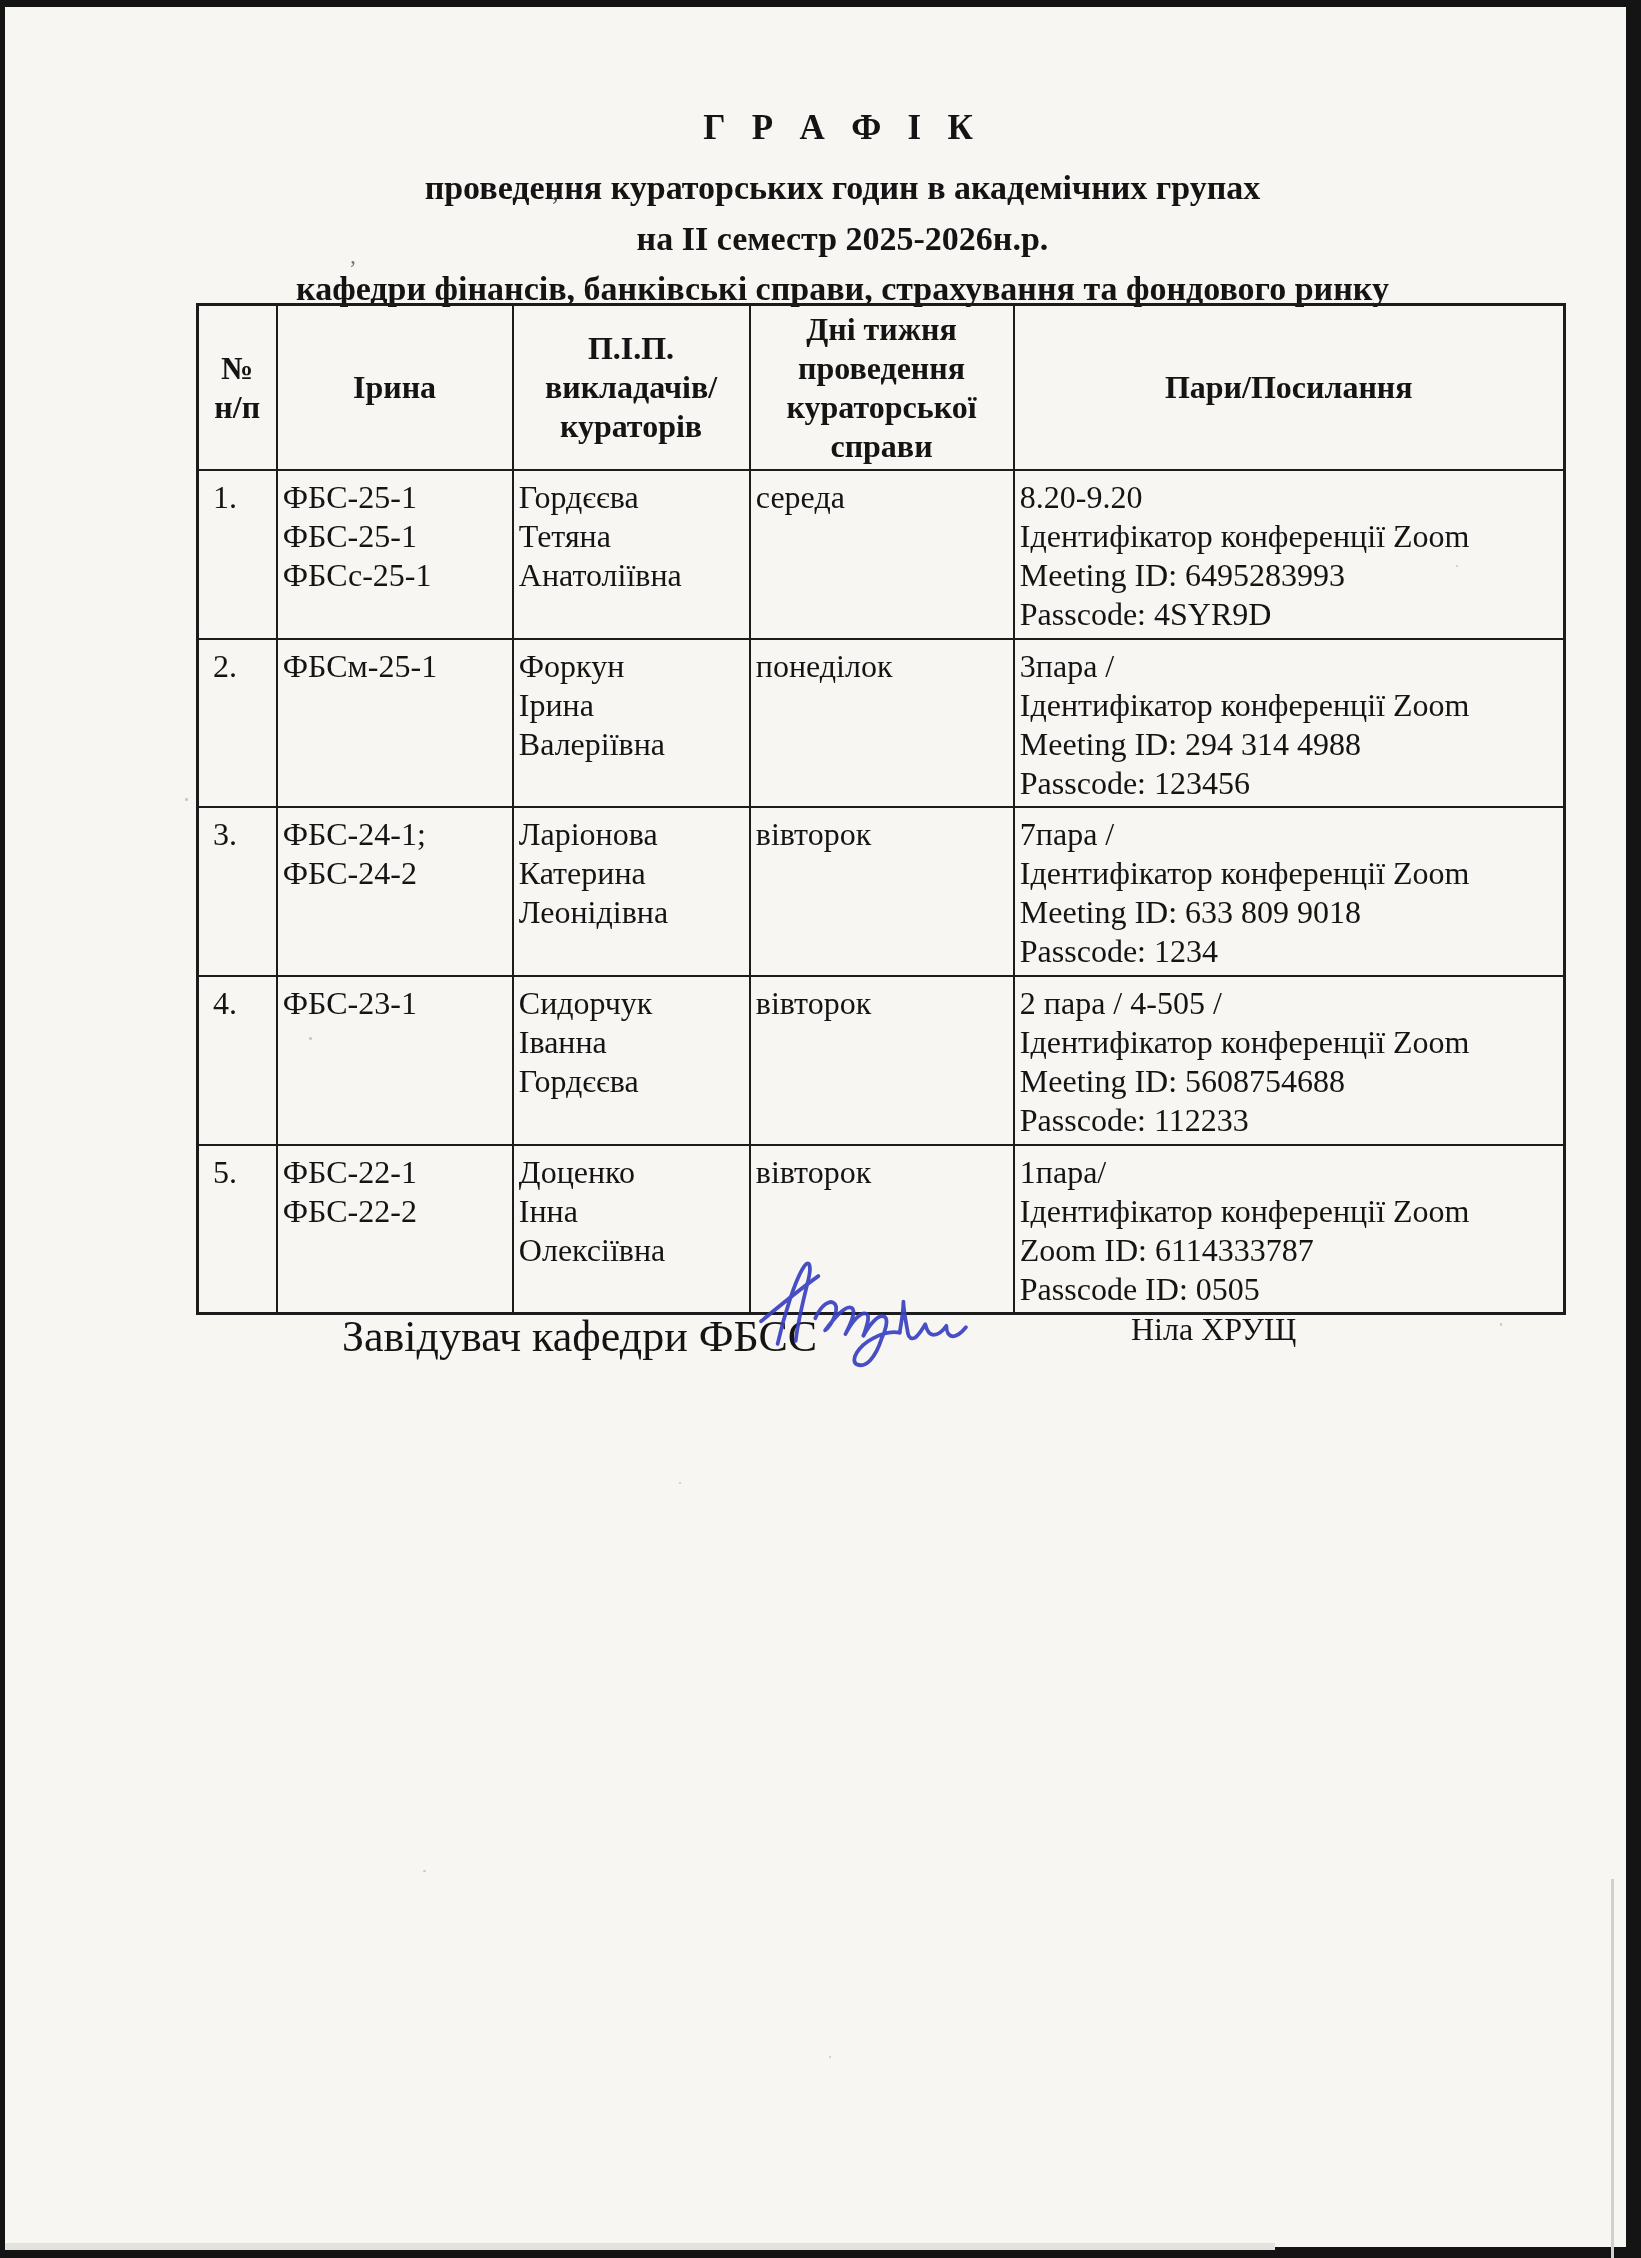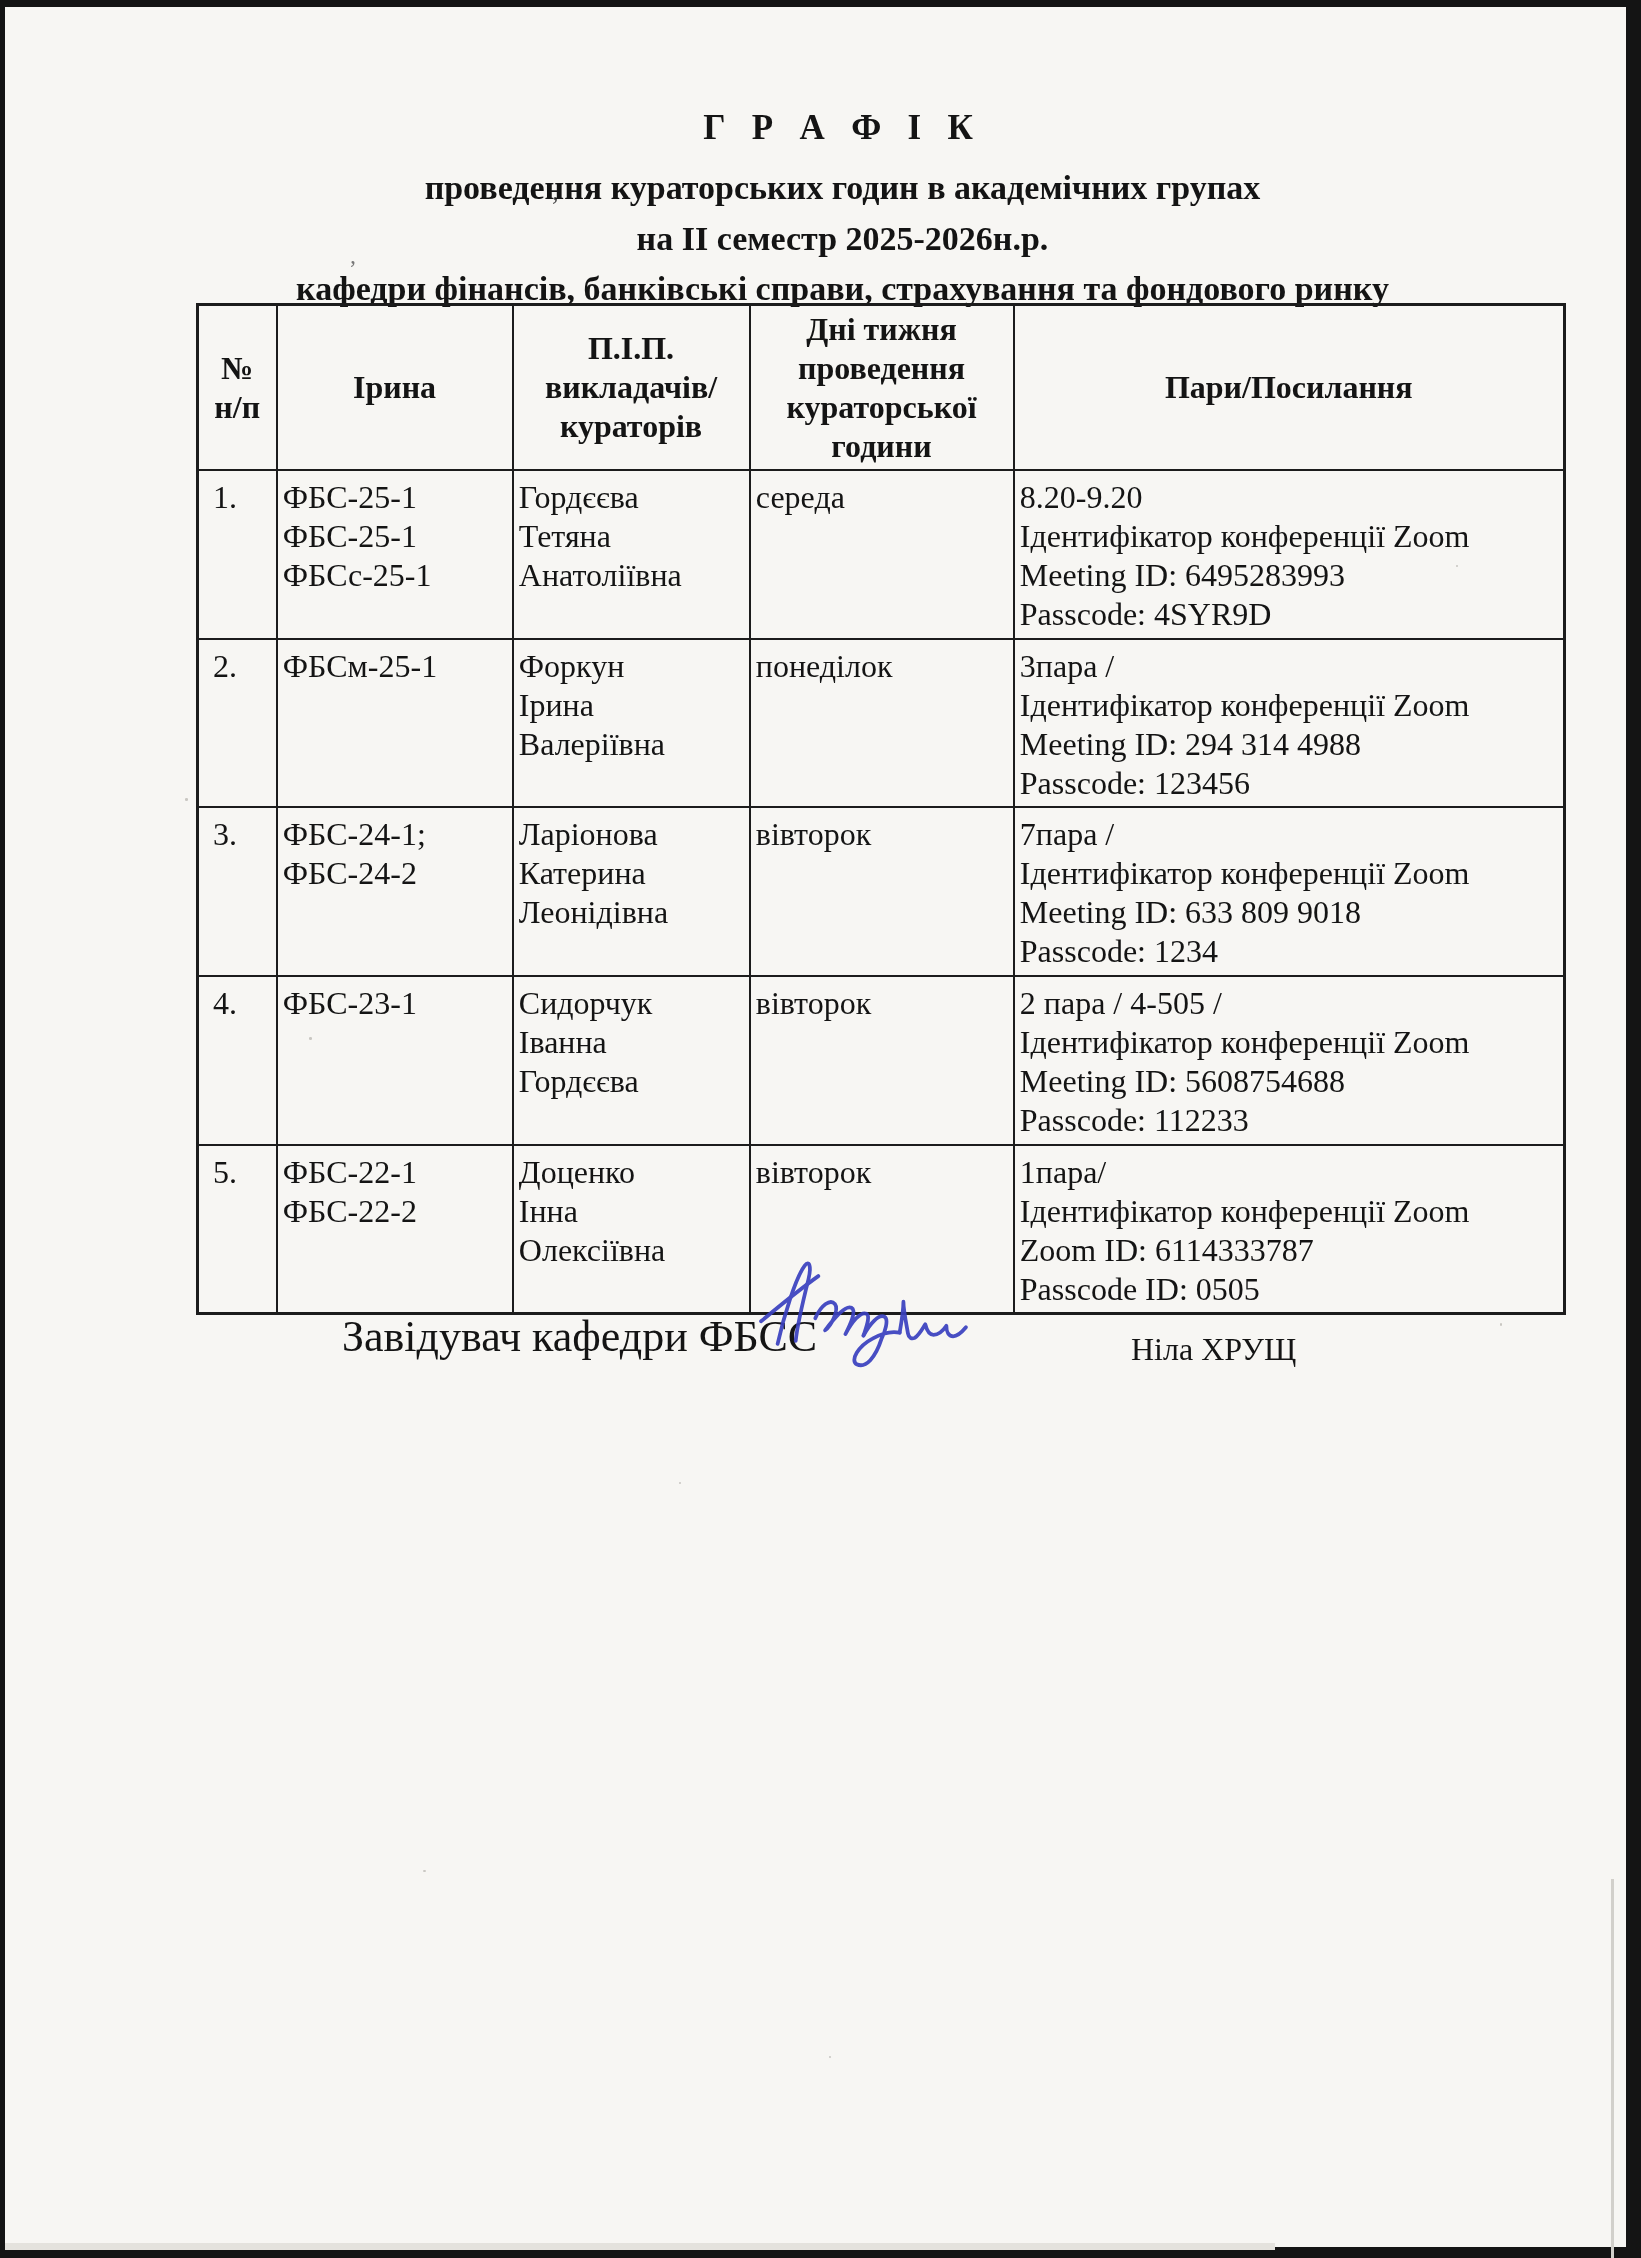--- a/index.html
+++ b/index.html
@@ -58,21 +58,21 @@
     overflow:hidden;
   }
   th { font-weight:bold; vertical-align:middle; text-align:center; }
   td { font-weight:normal; vertical-align:top; padding-top:7px; }
   tr.hdr    { height:152px; }
   tr.datarow { height:154px; }
   td.numcell { text-align:left; padding-left:14px; }
 
   
   .footer-label { position:absolute; left:342px; top:1311px; font-size:44px; }
-  .footer-name  { position:absolute; left:1131px; top:1311px; font-size:32px;margin-top:20px; }
+  .footer-name  { position:absolute; left:1131px; top:1311px; font-size:32px; }
   .signature {
     position:absolute; left:752px; top:1255px; width:226px; height:113px;
   }
 </style>
 </head>
 <body>
 
 <div class="scan">
   <div class="paper"></div>
 
@@ -107,21 +107,21 @@
         <tr class="hdr">
       <th>№
 н/п</th>
       <th>Ірина</th>
       <th>П.І.П.
 викладачів/
 кураторів</th>
       <th>Дні тижня
 проведення
 кураторської
-години</th>
+справи</th>
       <th>Пари/Посилання</th>
     </tr>
     <tr class="datarow">
       <td class="numcell">1.</td>
       <td>ФБС-25-1
 ФБС-25-1
 ФБСс-25-1</td>
       <td>Гордєєва
 Тетяна
 Анатоліївна</td>

